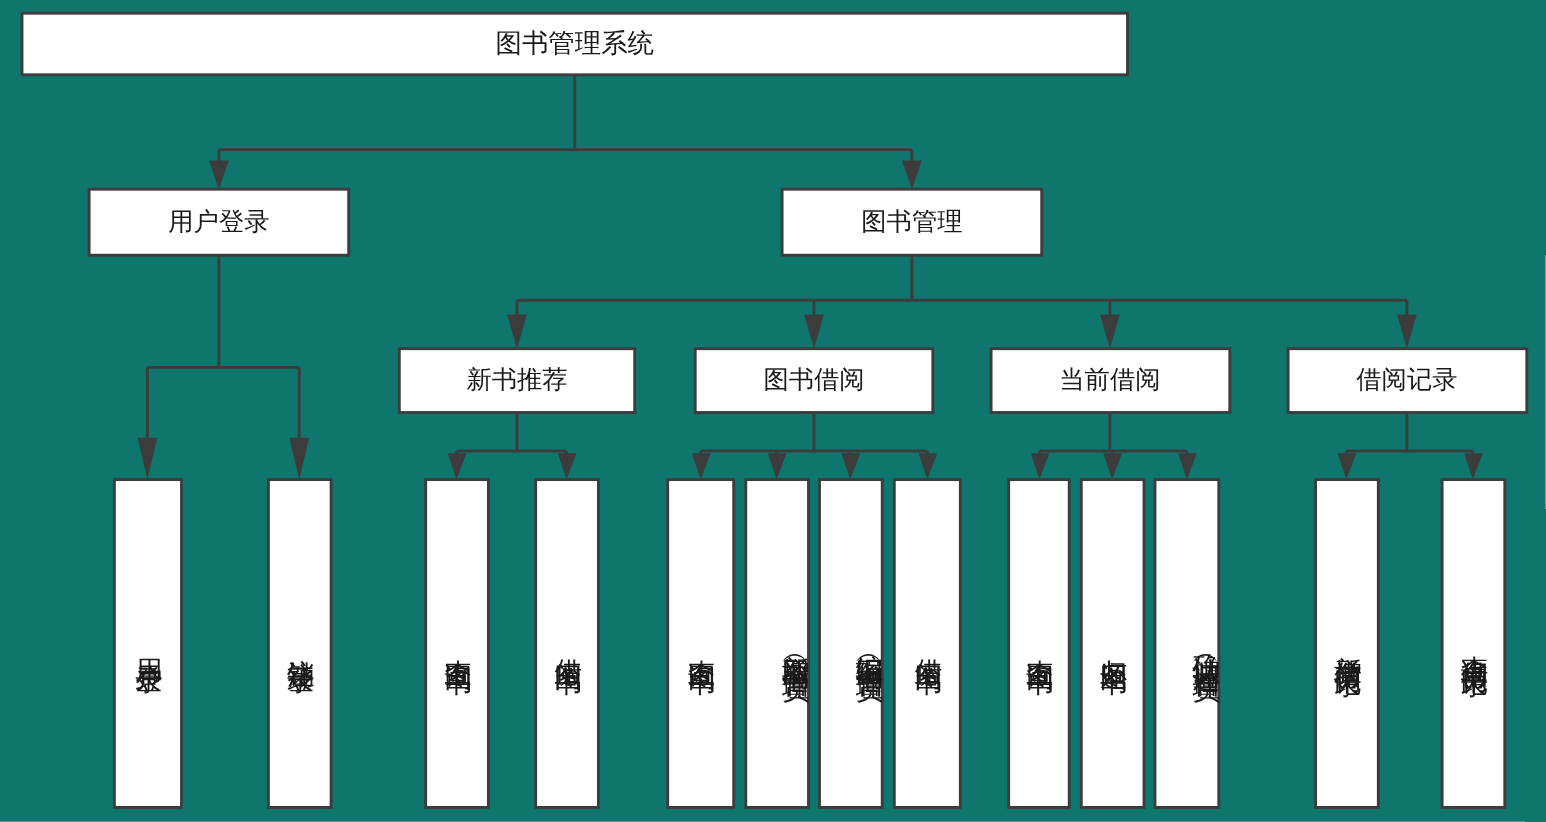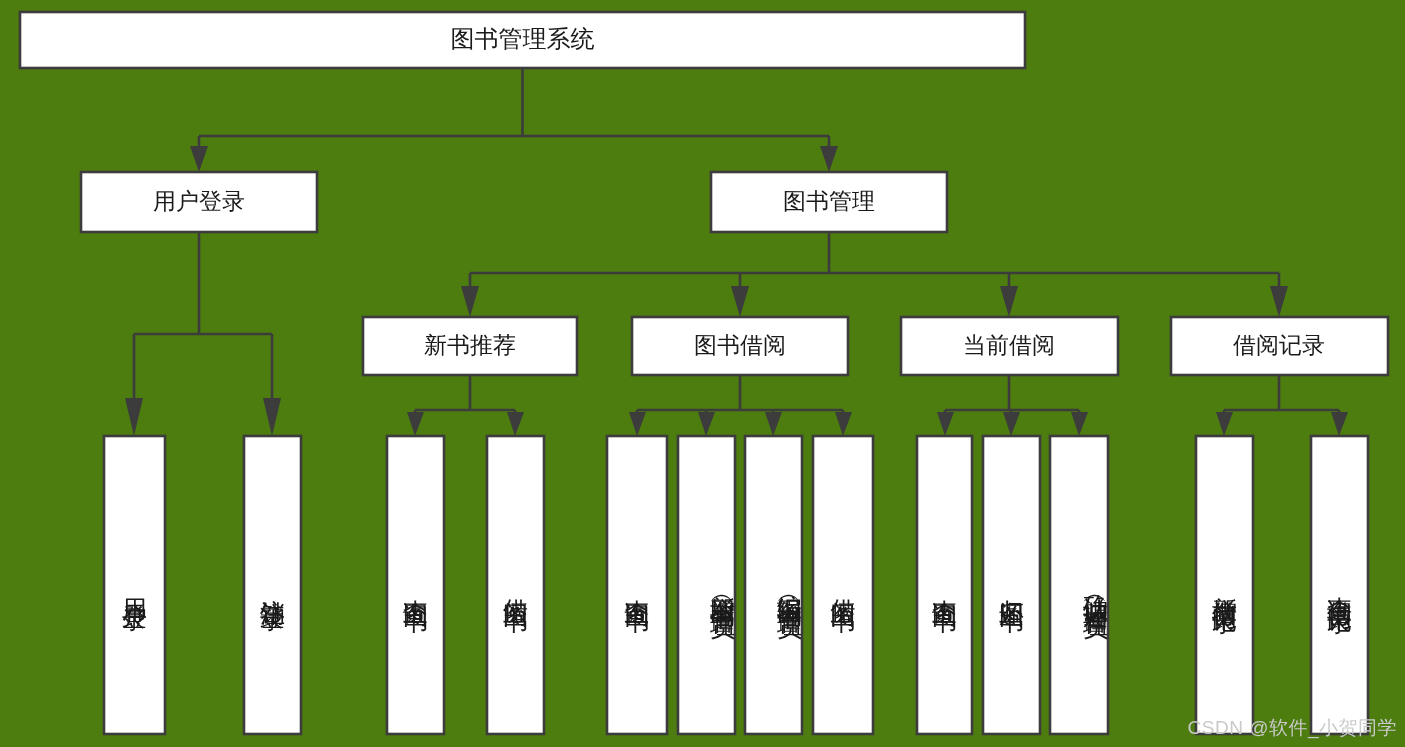--- a/index.html
+++ b/index.html
@@ -10,21 +10,21 @@
   body {
     width: 1405px;
     height: 747px;
     font-family: "Liberation Sans", "DejaVu Sans", sans-serif;
     overflow: hidden;
   }
   #diagram-root {
     position: relative;
     width: 1405px;
     height: 747px;
-    background: #4d7c0f;
+    background: #0f766e;
   }
   svg.flow {
     position: absolute;
     left: 0;
     top: 0;
     width: 1405px;
     height: 747px;
   }
   .node-rect {
     fill: #ffffff;
@@ -211,14 +211,13 @@
   <div class="leaf-label centered" style="left:607px;  top:436px; width:60px; height:298px;">查询图书</div>
   <div class="leaf-label" style="left:678px;  top:442px; width:57px; height:292px;">新增图书（管理员）</div>
   <div class="leaf-label" style="left:745px;  top:442px; width:57px; height:292px;">编辑图书（管理员）</div>
   <div class="leaf-label centered" style="left:813px;  top:436px; width:60px; height:298px;">借阅图书</div>
   <div class="leaf-label centered" style="left:917px;  top:436px; width:55px; height:298px;">查询图书</div>
   <div class="leaf-label centered" style="left:983px;  top:436px; width:57px; height:298px;">归还图书</div>
   <div class="leaf-label" style="left:1050px; top:442px; width:58px; height:292px;">确认归还（管理员）</div>
   <div class="leaf-label centered" style="left:1196px; top:436px; width:57px; height:298px;">新增借阅记录</div>
   <div class="leaf-label centered" style="left:1311px; top:436px; width:57px; height:298px;">查询借阅记录</div>
 
-  <div class="watermark">CSDN @软件_小贺同学</div>
 </div>
 
 </body></html>

